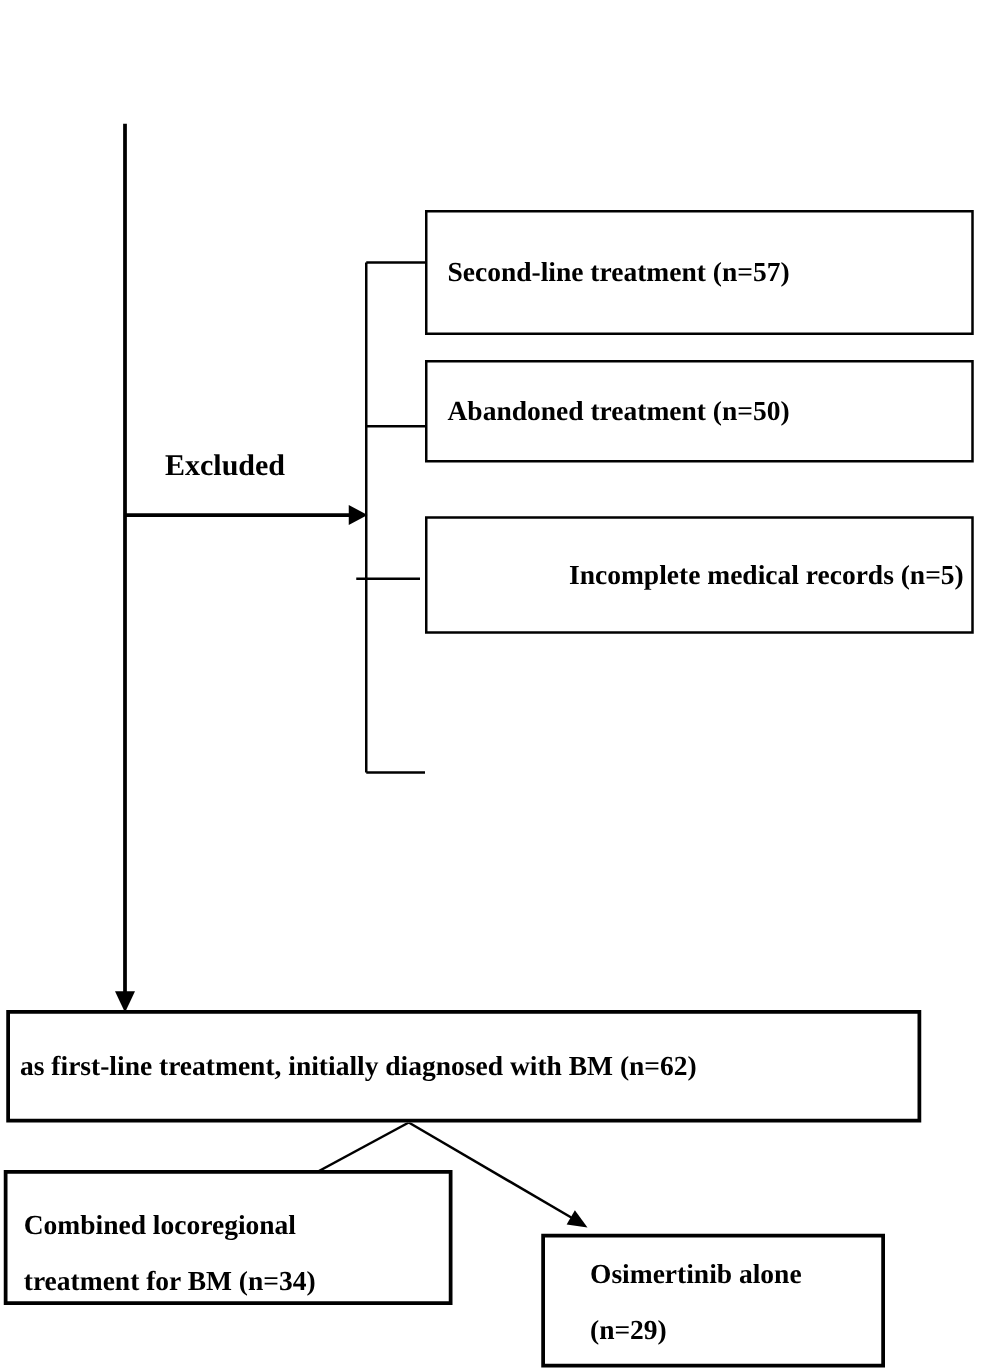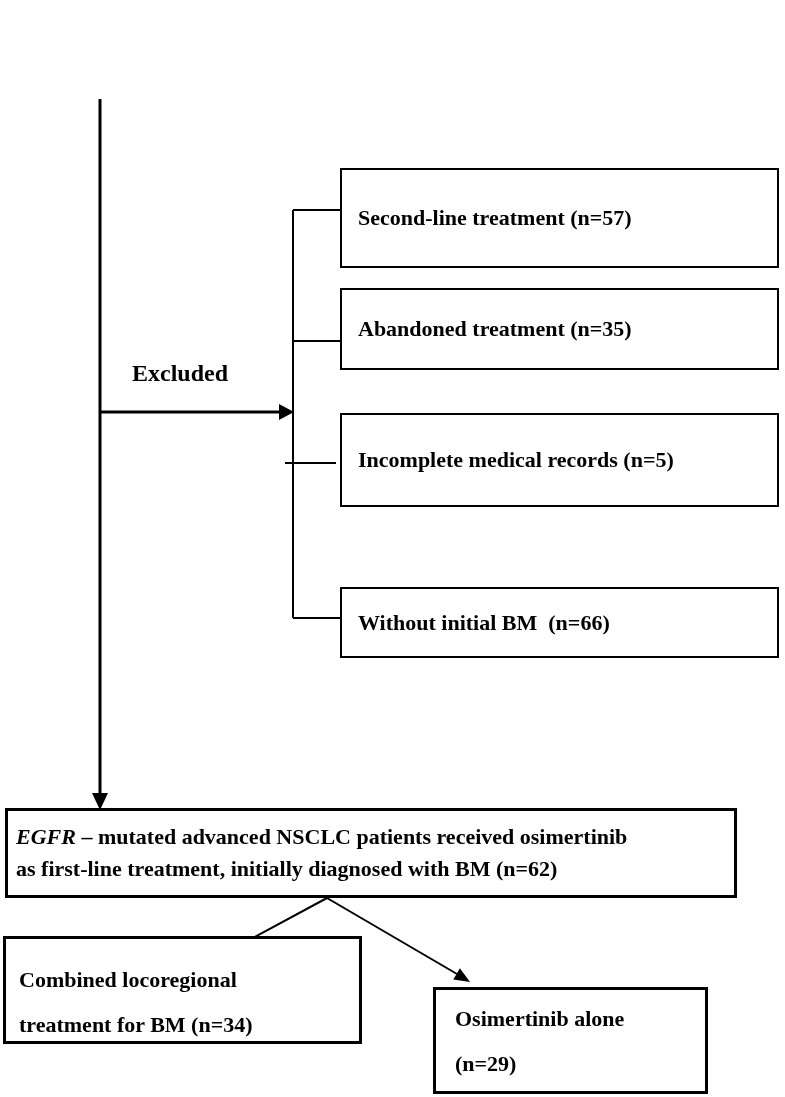--- a/index.html
+++ b/index.html
@@ -47,21 +47,21 @@
   .box-initial .ln-first { text-indent: 8px; }
 
   .excl-box {
     left: 340px;
     width: 439px;
     border-width: 2px;
     padding-left: 16px; padding-right: 6px;
   }
   .excl-box-0 { top: 148px; height: 100px; margin-top: 20px; }
   .excl-box-1 { top: 288px; height: 82px; }
-  .excl-box-2 { top: 413px; height: 94px; }
+  .excl-box-2 { top: 413px; height: 94px; text-align: right; }
   .excl-box-3 { top: 587px; height: 71px; }
 
   .excluded-label {
     position: absolute;
     left: 132px; top: 360px;
     font-size: 24px;
     font-weight: 600;
     text-align: center;
   }
 
@@ -73,21 +73,21 @@
 
   .box-combined {
     left: 3px; top: 936px;
     width: 359px; height: 108px;
     padding-left: 13px; padding-top: 23px;
     line-height: 45px;
   }
   .box-alone {
     left: 433px; top: 987px;
     width: 275px; height: 107px;
-    padding-left: 19px;
+    padding-left: 36px;
     line-height: 45px;
   }
 </style>
 </head>
 <body>
 
 <div class="stage">
 
   <svg class="connector-layer" width="785" height="1097" viewBox="0 0 785 1097" stroke="#000000" fill="#000000">
 
@@ -109,31 +109,27 @@
     <polygon points="470,982 453.3,979.6 459.9,968.2" stroke="none"></polygon>
   </svg>
 
 
   <div class="excluded-label">Excluded</div>
 
   <div class="box excl-box excl-box-0">
     <span class="ln">Second-line treatment (n=57)</span>
   </div>
   <div class="box excl-box excl-box-1">
-    <span class="ln">Abandoned treatment (n=35)</span>
+    <span class="ln">Abandoned treatment (n=50)</span>
   </div>
   <div class="box excl-box excl-box-2">
     <span class="ln">Incomplete medical records (n=5)</span>
   </div>
-  <div class="box excl-box excl-box-3">
-    <span class="ln">Without initial BM  (n=66)</span>
-  </div>
 
   <div class="box box-firstline">
-    <span class="ln"><span class="italic">EGFR</span><span> – mutated advanced NSCLC patients received osimertinib</span></span>
     <span class="ln">as first-line treatment, initially diagnosed with BM (n=62)</span>
   </div>
 
   <div class="box box-combined">
     <span class="ln">Combined locoregional</span>
     <span class="ln">treatment for BM (n=34)</span>
   </div>
   <div class="box box-alone">
     <span class="ln">Osimertinib alone</span>
     <span class="ln">(n=29)</span>

